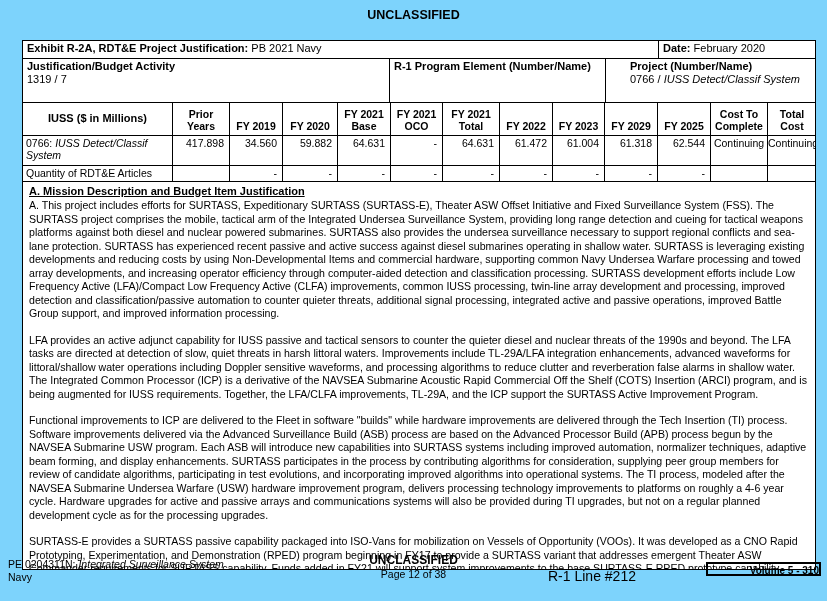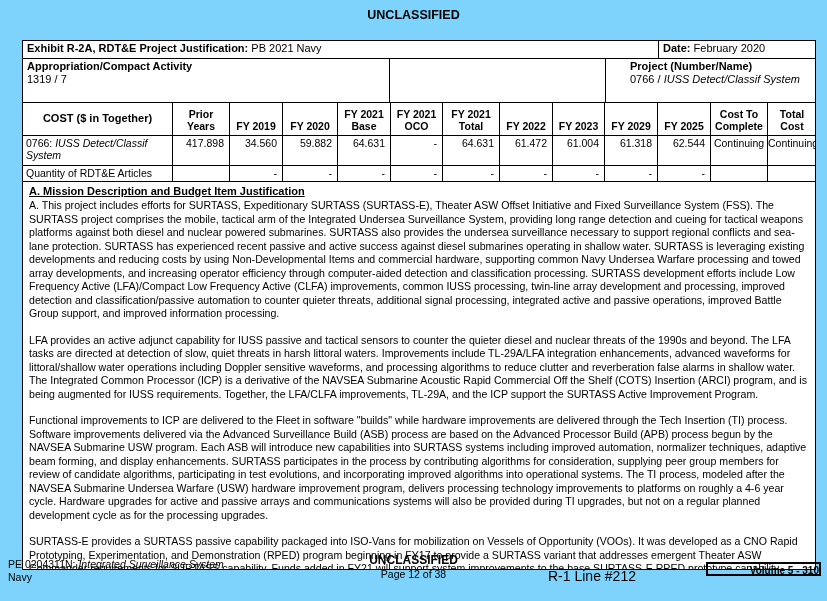--- a/index.html
+++ b/index.html
@@ -140,24 +140,25 @@
       <div class="cell exhibit-cell">
         <span class="lbl">Exhibit R-2A, RDT&amp;E Project Justification:</span><span> PB 2021 Navy</span>
       </div>
       <div class="cell date-cell">
         <span class="lbl">Date:</span><span> February 2020</span>
       </div>
     </div>
 
     <div class="hrow hrow2">
       <div class="cell appr-cell">
-        <div class="lbl">Appropriation/Compact Activity</div>
+        <div class="lbl">Justification/Budget Activity</div>
         <div>1319 / 7</div>
       </div>
       <div class="cell r1-cell">
+        <div class="lbl">R-1 Program Element (Number/Name)</div>
       </div>
       <div class="cell proj-cell">
         <div class="lbl">Project (Number/Name)</div>
         <div><span>0766 / </span><span class="ital">IUSS Detect/Classif System</span></div>
       </div>
     </div>
 
     <table class="cost-table">
       <colgroup>
         <col style="width:150px">
@@ -169,21 +170,21 @@
           <col style="width:57px">
           <col style="width:53px">
         <col style="width:52px">
           <col style="width:53px">
           <col style="width:53px">
           <col style="width:57px">
           <col style="width:49px">
       </colgroup>
       <tbody>
           <tr>
-        <th class="cost-head">COST ($ in Together)</th>
+        <th class="cost-head">IUSS ($ in Millions)</th>
         <th>Prior
 Years</th>
         <th>FY 2019</th>
         <th>FY 2020</th>
         <th>FY 2021
 Base</th>
         <th>FY 2021
 OCO</th>
         <th>FY 2021
 Total</th>

